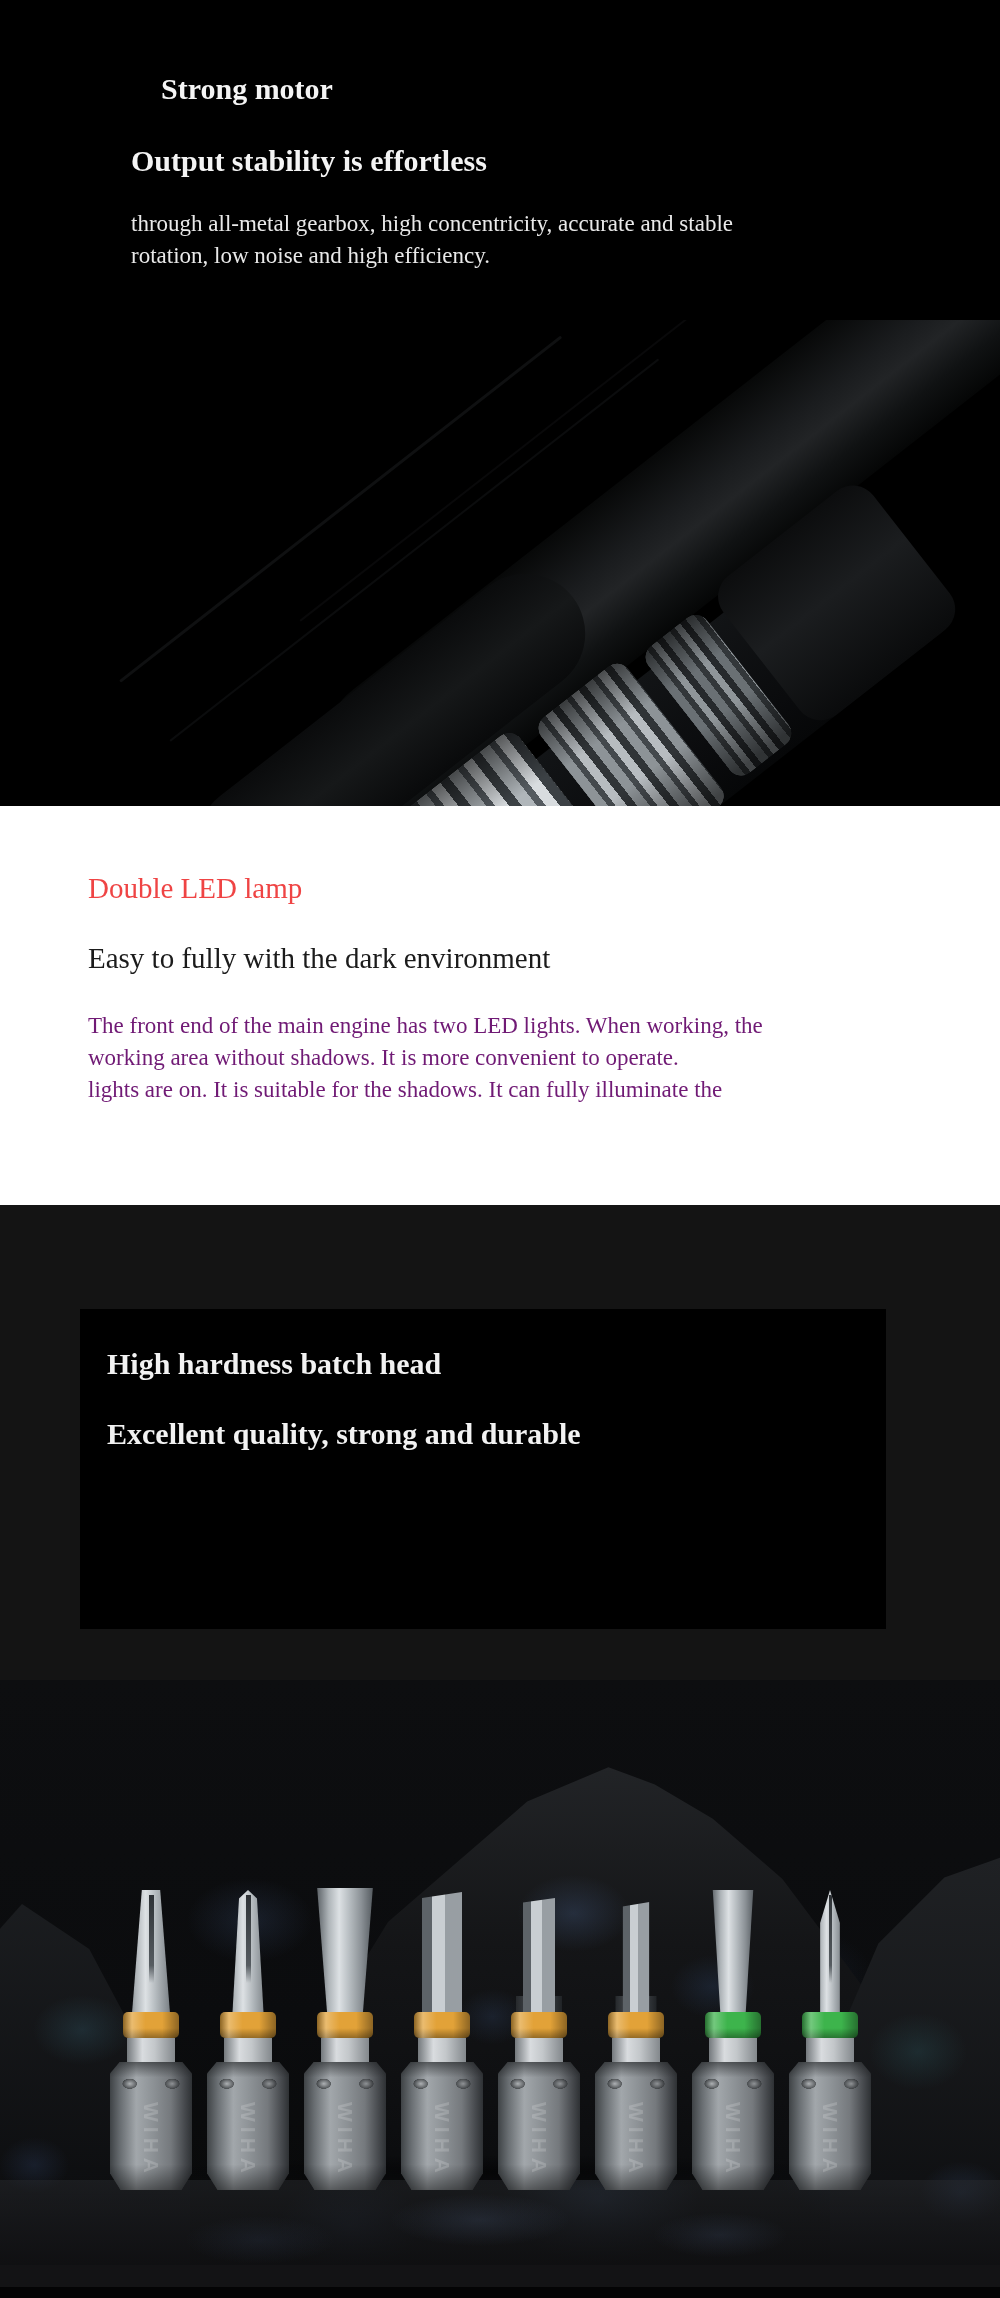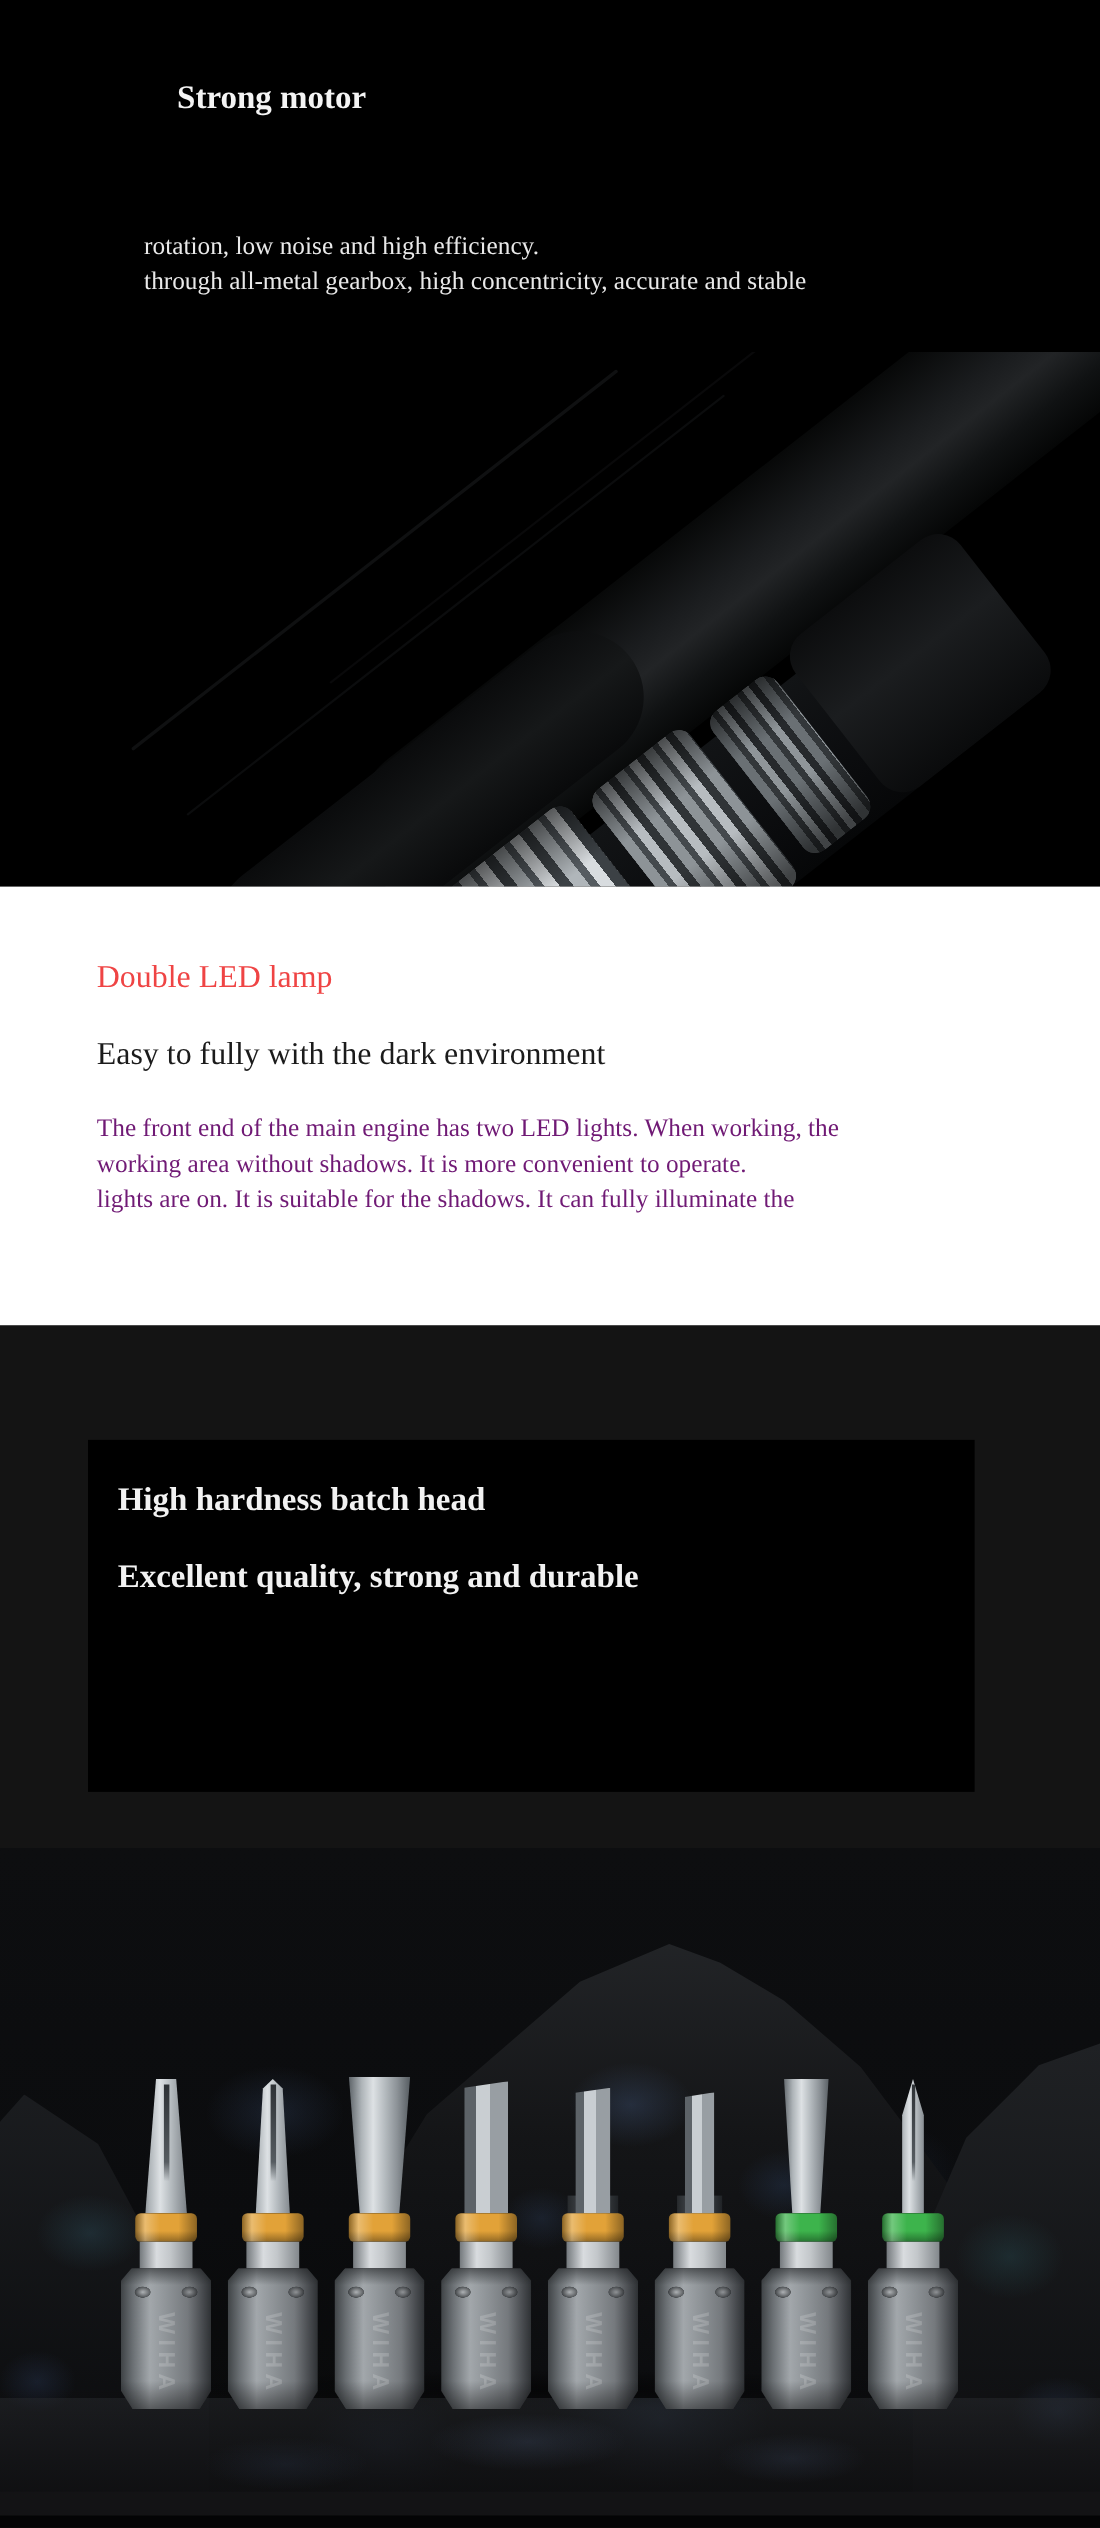--- a/index.html
+++ b/index.html
@@ -121,23 +121,24 @@
        writing-mode:vertical-rl;font-family:"Liberation Sans",sans-serif;font-weight:bold;
        font-size:21px;letter-spacing:5px;color:rgba(255,255,255,0.17);}
 </style>
 </head>
 <body>
 
 <div class="page">
 
   <section class="sec-motor">
     <div class="title">Strong motor</div>
+    <div class="subtitle">Output stability is effortless</div>
     <div class="body">
+        <div>through all-metal gearbox, high concentricity, accurate and stable</div>
         <div>rotation, low noise and high efficiency.</div>
-        <div>through all-metal gearbox, high concentricity, accurate and stable</div>
       </div>
 
     <div class="motor-scene">
       <div class="streak st1"></div>
       <div class="streak st2"></div>
       <div class="streak st3"></div>
       <div class="streak st4"></div>
       <div class="shaft"></div>
       <div class="sleeve"></div>
       <div class="gear-group">

